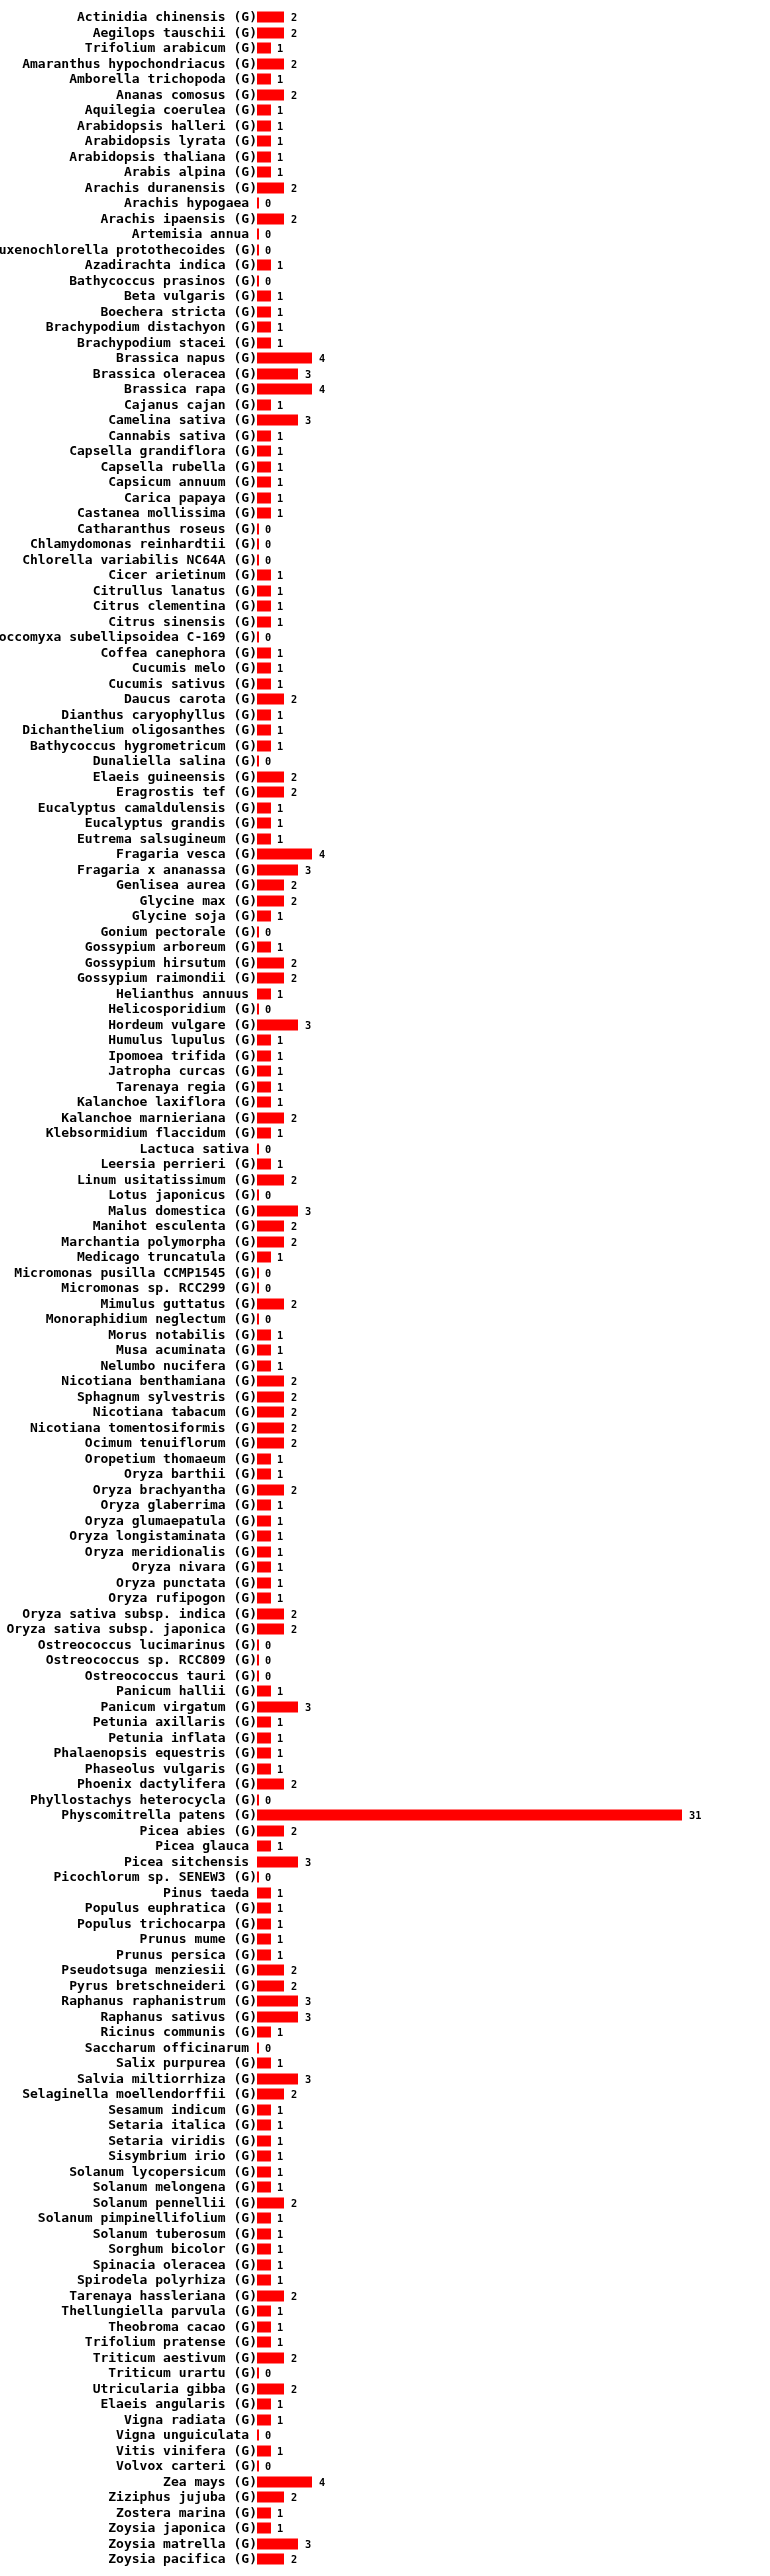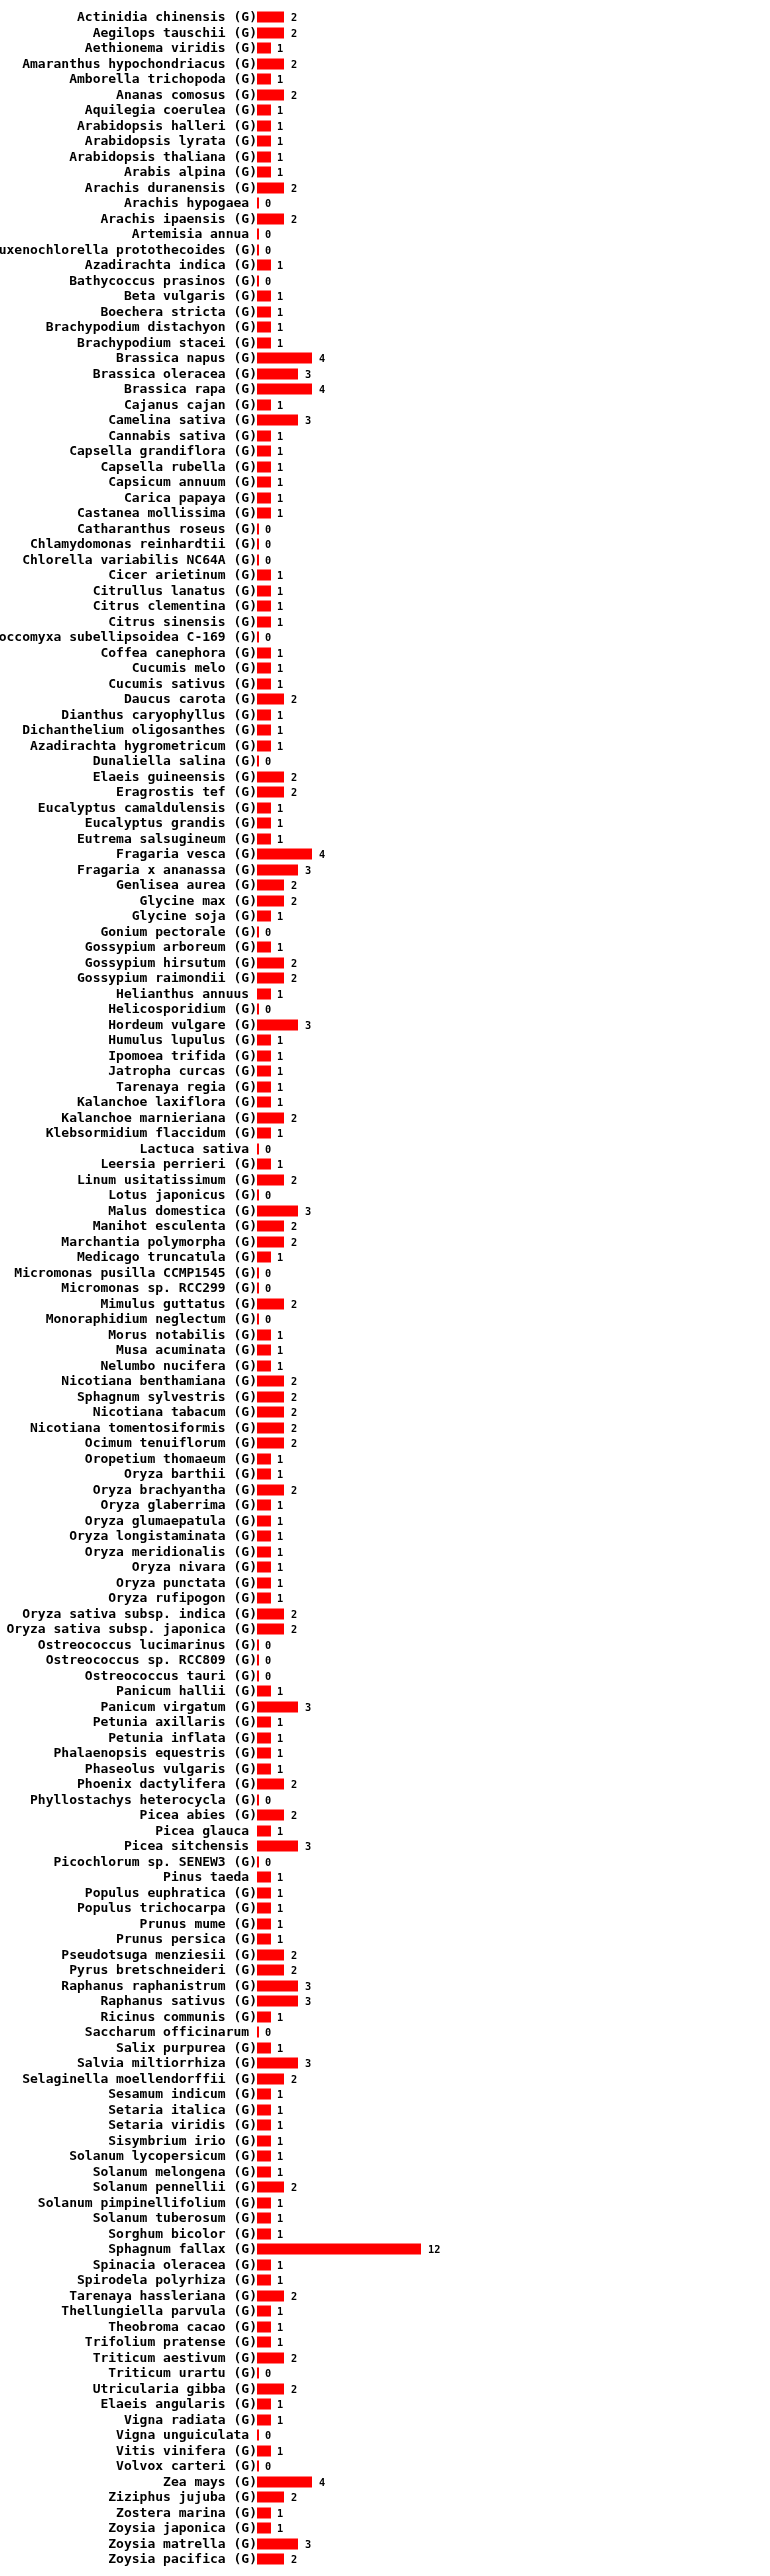--- a/index.html
+++ b/index.html
@@ -55,21 +55,21 @@
       <div class="val" style="left: 291px;">2</div>
     </div>
 
     <div class="row">
       <div class="label">Aegilops tauschii (G)</div>
       <div class="bar" style="width: 27px; background: rgb(255, 0, 0);"></div>
       <div class="val" style="left: 291px;">2</div>
     </div>
 
     <div class="row">
-      <div class="label">Aethionema viridis (G)</div>
+      <div class="label">Trifolium arabicum (G)</div>
       <div class="bar" style="width: 13.7px; background: rgb(255, 0, 0);"></div>
       <div class="val" style="left: 277px;">1</div>
     </div>
 
     <div class="row">
       <div class="label">Amaranthus hypochondriacus (G)</div>
       <div class="bar" style="width: 27px; background: rgb(255, 0, 0);"></div>
       <div class="val" style="left: 291px;">2</div>
     </div>
 
@@ -325,21 +325,21 @@
       <div class="val" style="left: 277px;">1</div>
     </div>
 
     <div class="row">
       <div class="label">Dichanthelium oligosanthes (G)</div>
       <div class="bar" style="width: 13.7px; background: rgb(255, 0, 0);"></div>
       <div class="val" style="left: 277px;">1</div>
     </div>
 
     <div class="row">
-      <div class="label">Azadirachta hygrometricum (G)</div>
+      <div class="label">Bathycoccus hygrometricum (G)</div>
       <div class="bar" style="width: 13.7px; background: rgb(255, 0, 0);"></div>
       <div class="val" style="left: 277px;">1</div>
     </div>
 
     <div class="row">
       <div class="label">Dunaliella salina (G)</div>
       <div class="bar" style="width: 1.7px; background: rgb(255, 0, 0);"></div>
       <div class="val" style="left: 265px;">0</div>
     </div>
 
@@ -738,20 +738,25 @@
       <div class="bar" style="width: 27px; background: rgb(255, 0, 0);"></div>
       <div class="val" style="left: 291px;">2</div>
     </div>
 
     <div class="row">
       <div class="label">Phyllostachys heterocycla (G)</div>
       <div class="bar" style="width: 1.7px; background: rgb(255, 0, 0);"></div>
       <div class="val" style="left: 265px;">0</div>
     </div>
 
+    <div class="row">
+      <div class="label">Physcomitrella patens (G)</div>
+      <div class="bar" style="width: 425px; background: rgb(255, 0, 0);"></div>
+      <div class="val" style="left: 689px;">31</div>
+    </div>
 
     <div class="row">
       <div class="label">Picea abies (G)</div>
       <div class="bar" style="width: 27px; background: rgb(255, 0, 0);"></div>
       <div class="val" style="left: 291px;">2</div>
     </div>
 
     <div class="row">
       <div class="label">Picea glauca </div>
       <div class="bar" style="width: 13.7px; background: rgb(255, 0, 0);"></div>
@@ -907,25 +912,20 @@
       <div class="bar" style="width: 13.7px; background: rgb(255, 0, 0);"></div>
       <div class="val" style="left: 277px;">1</div>
     </div>
 
     <div class="row">
       <div class="label">Sorghum bicolor (G)</div>
       <div class="bar" style="width: 13.7px; background: rgb(255, 0, 0);"></div>
       <div class="val" style="left: 277px;">1</div>
     </div>
 
-    <div class="row">
-      <div class="label">Sphagnum fallax (G)</div>
-      <div class="bar" style="width: 164px; background: rgb(255, 0, 0);"></div>
-      <div class="val" style="left: 428px;">12</div>
-    </div>
 
     <div class="row">
       <div class="label">Spinacia oleracea (G)</div>
       <div class="bar" style="width: 13.7px; background: rgb(255, 0, 0);"></div>
       <div class="val" style="left: 277px;">1</div>
     </div>
 
     <div class="row">
       <div class="label">Spirodela polyrhiza (G)</div>
       <div class="bar" style="width: 13.7px; background: rgb(255, 0, 0);"></div>

